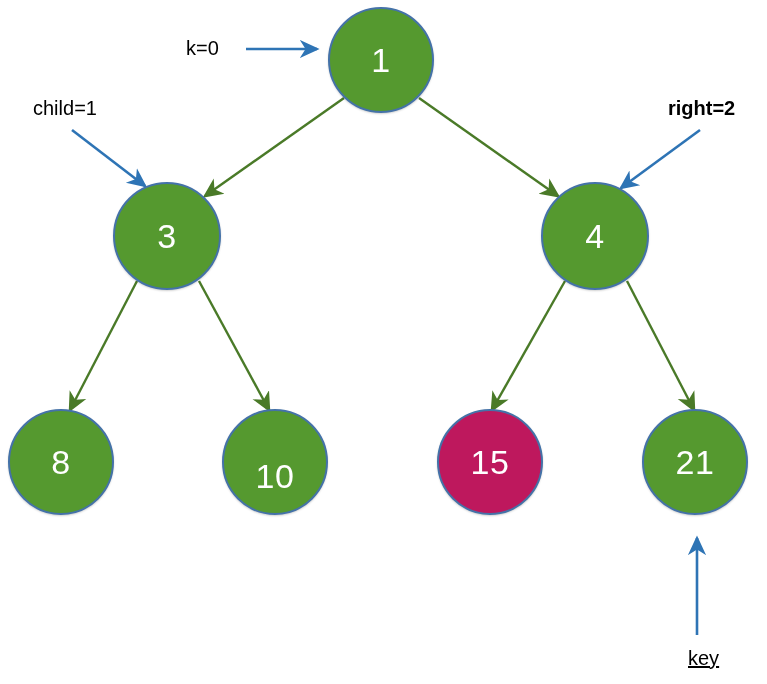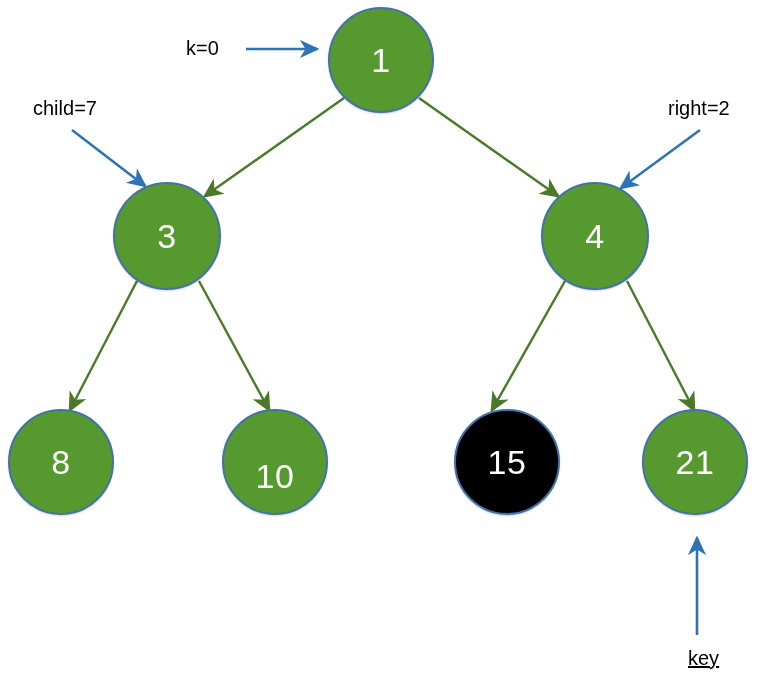--- a/index.html
+++ b/index.html
@@ -93,27 +93,27 @@
       </div>
       <div class="node" style="left: 541px; top: 182px; width: 108px; height: 108px; background: rgb(85, 153, 47); border-color: rgb(68, 114, 168);">
         <span class="node-label" style="color: rgb(255, 255, 255);">4</span>
       </div>
       <div class="node" style="left: 8px; top: 409px; width: 106px; height: 106px; background: rgb(85, 153, 47); border-color: rgb(68, 114, 168);">
         <span class="node-label" style="color: rgb(255, 255, 255);">8</span>
       </div>
       <div class="node" style="left: 222px; top: 409px; width: 106px; height: 106px; background: rgb(85, 153, 47); border-color: rgb(68, 114, 168);">
         <span class="node-label" style="color: rgb(255, 255, 255); margin-top: 28px;">10</span>
       </div>
-      <div class="node" style="left: 454px; top: 409px; width: 106px; height: 106px; background: #000000; border-color: rgb(68, 114, 168);">
+      <div class="node" style="left: 437px; top: 409px; width: 106px; height: 106px; background: #be185d; border-color: rgb(68, 114, 168);">
         <span class="node-label" style="color: rgb(255, 255, 255);">15</span>
       </div>
       <div class="node" style="left: 642px; top: 409px; width: 106px; height: 106px; background: rgb(85, 153, 47); border-color: rgb(68, 114, 168); justify-content: center;">
         <span class="node-label" style="color: rgb(255, 255, 255);">21</span>
       </div>
     </div>
   <div id="annotations-container">
       <div class="annotation" style="left: 186px; top: 38px; color: rgb(0, 0, 0);">k=0</div>
-      <div class="annotation" style="left: 33px; top: 98px; color: rgb(0, 0, 0);">child=7</div>
-      <div class="annotation" style="left: 668px; top: 98px; color: rgb(0, 0, 0);">right=2</div>
+      <div class="annotation" style="left: 33px; top: 98px; color: rgb(0, 0, 0);">child=1</div>
+      <div class="annotation" style="left: 668px; top: 98px; color: rgb(0, 0, 0); font-weight: bold;">right=2</div>
       <div class="annotation" style="left: 688px; top: 648px; color: rgb(0, 0, 0); text-decoration: underline;">key</div>
     </div>
 
 </div>
 
 </body></html>

